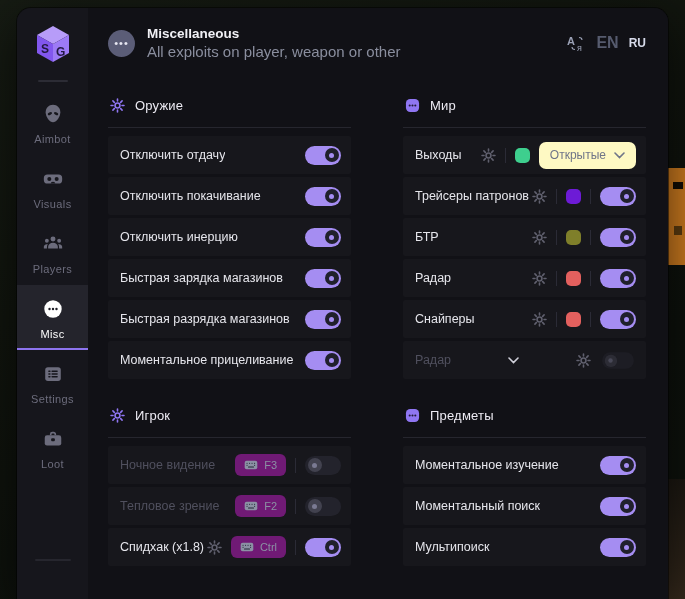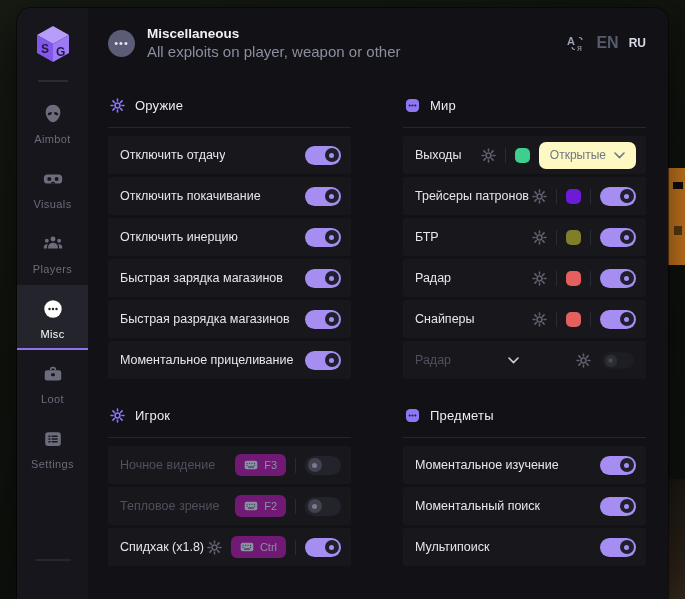--- a/index.html
+++ b/index.html
@@ -145,35 +145,35 @@
               <circle cx="8.2" cy="12" r="1.3" fill="#1d1d25"></circle>
               <circle cx="12" cy="12" r="1.3" fill="#1d1d25"></circle>
               <circle cx="15.8" cy="12" r="1.3" fill="#1d1d25"></circle>
             </svg>
           </span>
           <span class="nav-label">Misc</span>
         </div>
         <div class="nav-item">
           <span class="nav-icon">
             <svg width="22" height="22" viewBox="0 0 24 24">
+              <rect x="3.5" y="4.5" width="17" height="15" rx="3" fill="currentColor"></rect>
+              <path d="M7.5 9h1.2M11 9h5.5M7.5 12h1.2M11 12h5.5M7.5 15h1.2M11 15h5.5" stroke="#16161c" stroke-width="1.5" stroke-linecap="round"></path>
+            </svg>
+          </span>
+          <span class="nav-label">Settings</span>
+        </div>
+        <div class="nav-item">
+          <span class="nav-icon">
+            <svg width="22" height="22" viewBox="0 0 24 24">
               <path d="M9.5 8V6.8A1.8 1.8 0 0 1 11.3 5h1.4a1.8 1.8 0 0 1 1.8 1.8V8" stroke="currentColor" stroke-width="1.8" fill="none"></path>
               <rect x="3" y="8" width="18" height="11" rx="2.5" fill="currentColor"></rect>
               <rect x="10" y="11.2" width="4" height="3.2" rx="1" fill="#16161c"></rect>
             </svg>
           </span>
           <span class="nav-label">Loot</span>
-        </div>
-        <div class="nav-item">
-          <span class="nav-icon">
-            <svg width="22" height="22" viewBox="0 0 24 24">
-              <rect x="3.5" y="4.5" width="17" height="15" rx="3" fill="currentColor"></rect>
-              <path d="M7.5 9h1.2M11 9h5.5M7.5 12h1.2M11 12h5.5M7.5 15h1.2M11 15h5.5" stroke="#16161c" stroke-width="1.5" stroke-linecap="round"></path>
-            </svg>
-          </span>
-          <span class="nav-label">Settings</span>
         </div>
       </div>
     <div class="side-bottom-divider"></div>
   </div>
 
   <div class="main">
     <div class="header">
       <div class="avatar">•••</div>
       <div class="ht">
         <div class="title">Miscellaneous</div>

